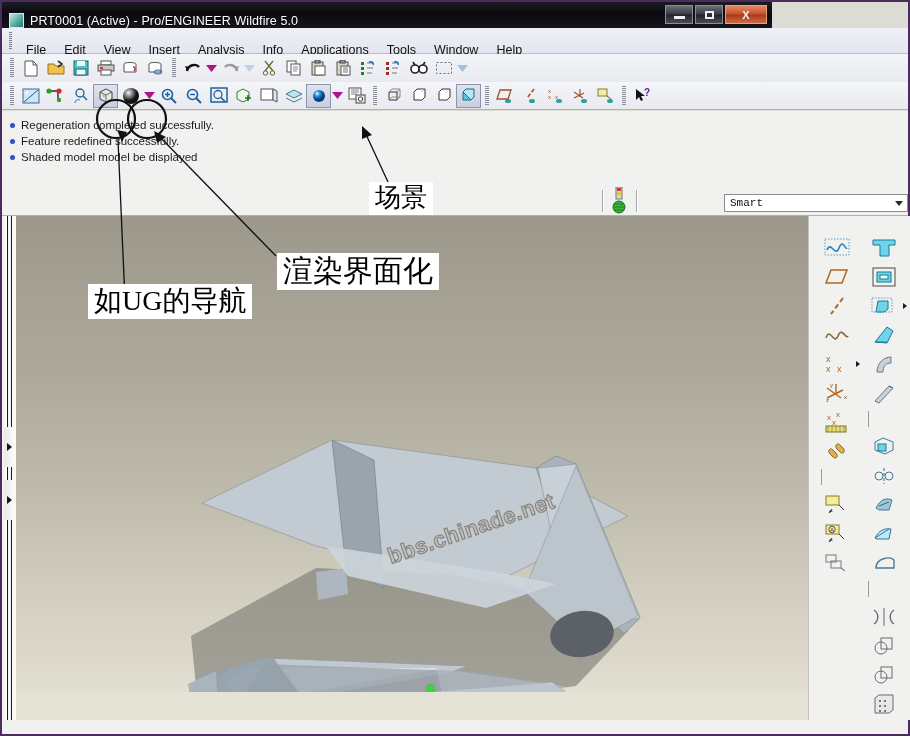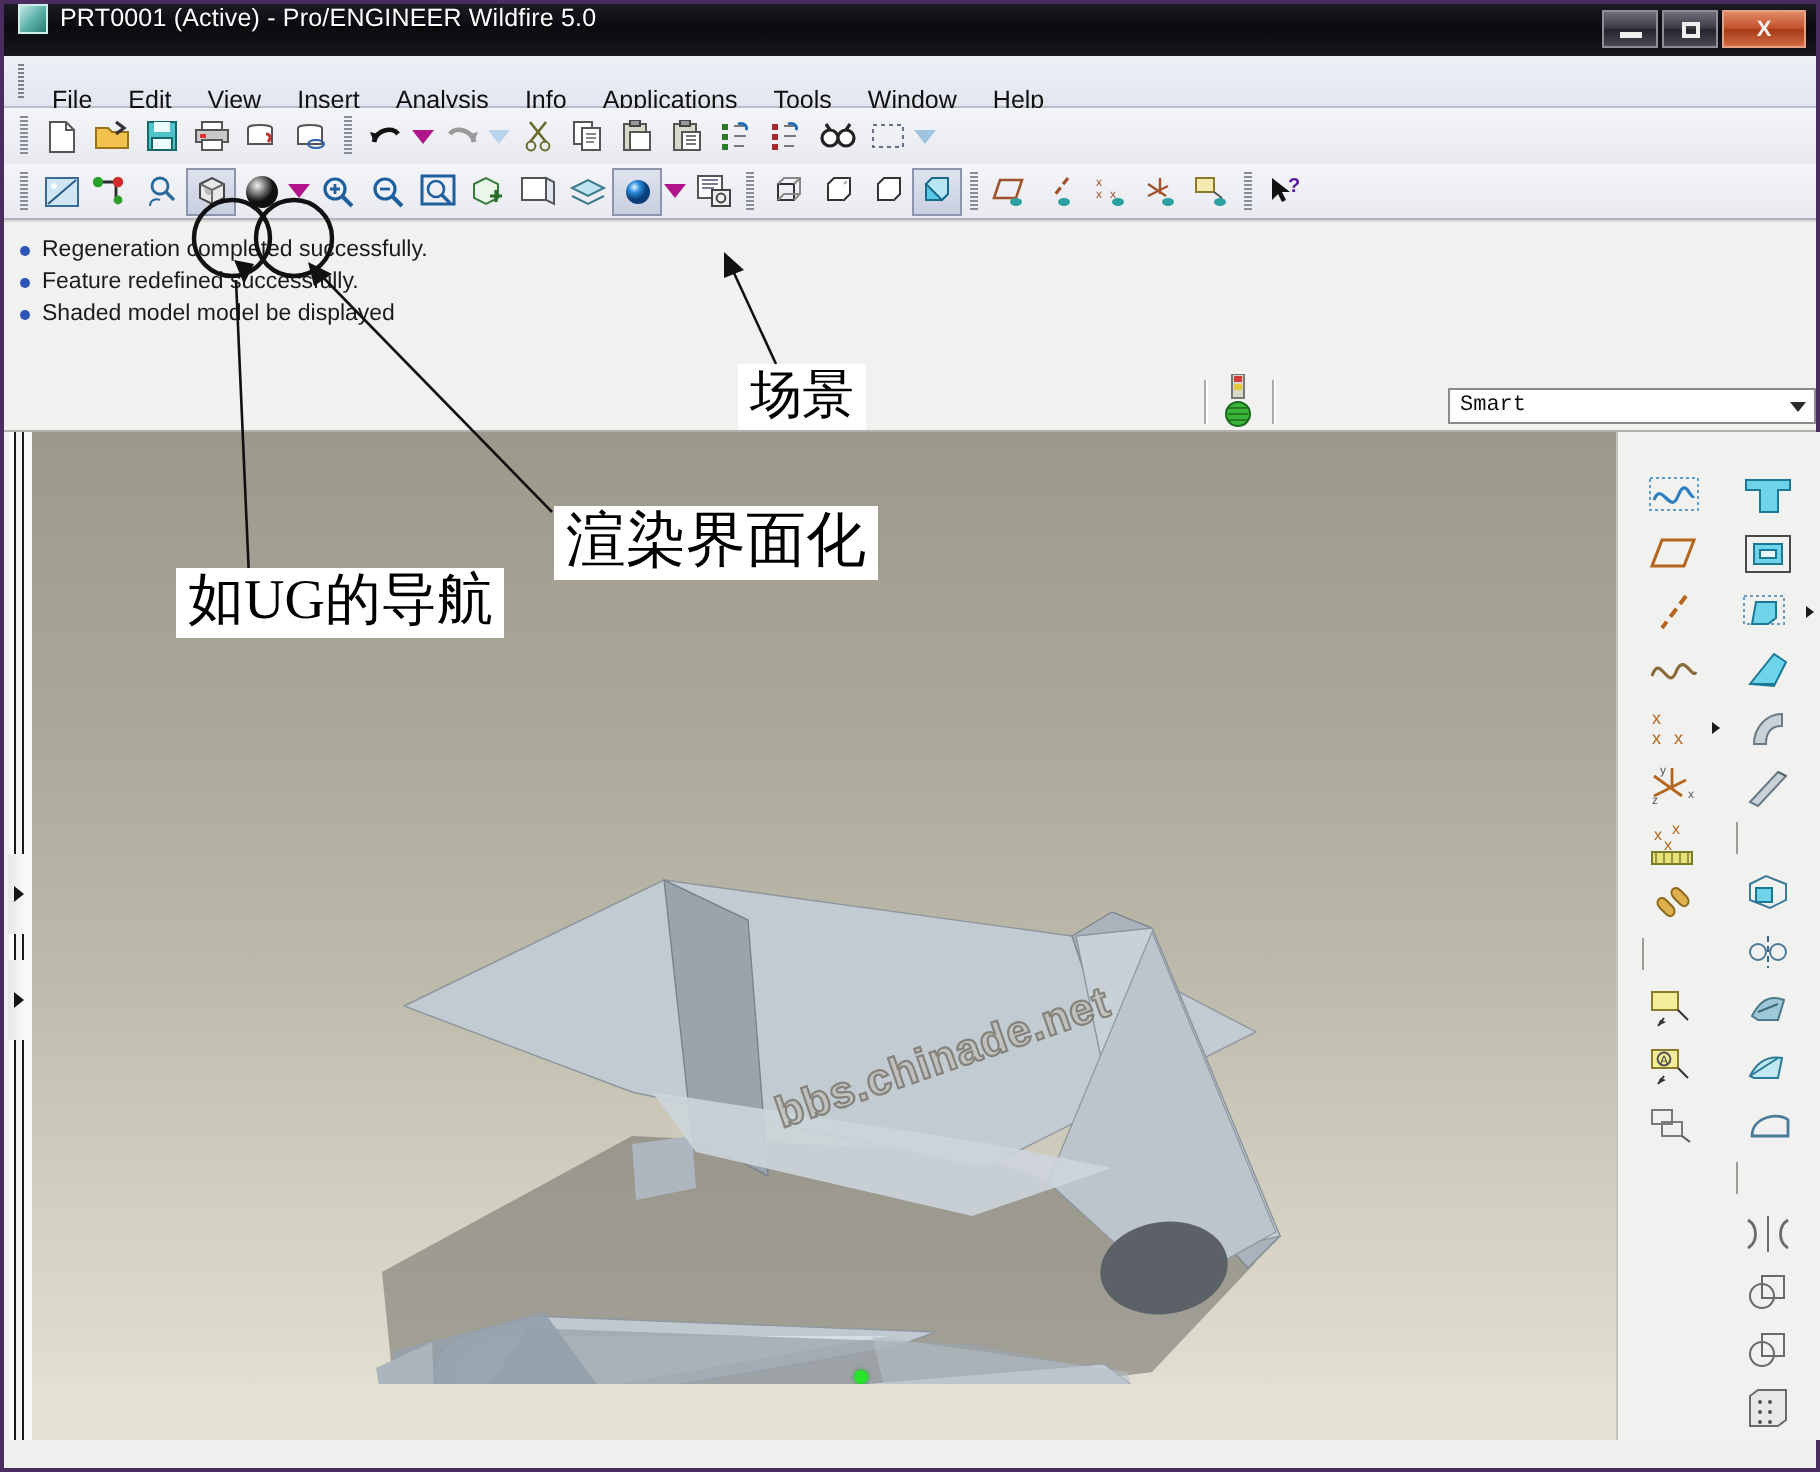--- a/index.html
+++ b/index.html
@@ -11,23 +11,23 @@
   }
   #app {
     position: relative;
     width: 910px; height: 736px;
     background: #dcdcd5;
     border: 2px solid #4a2d5e;
   }
 
   
   .titlebar {
-    position: absolute; left: 0; top: 0; width: 906px; height: 26px;
+    position: absolute; left: 0; top: 0; width: 770px; height: 26px;
     background: linear-gradient(to bottom, #1b1b22 0%, #0a0a0f 45%, #16161c 100%);
-    display: flex; align-items: flex-start;
+    display: flex; align-items: flex-end;
   }
   .title-ico {
     width: 15px; height: 15px; margin-left: 7px; margin-right: 6px;
     background: linear-gradient(135deg,#bfe9e4 0%,#4fa9a0 60%,#2b7a72 100%);
     border: 1px solid #cfeeea;
   }
   .title-text {
     color: #ffffff; font-size: 12.5px; letter-spacing: .1px;
     text-shadow: 0 1px 0 #000;
   }

